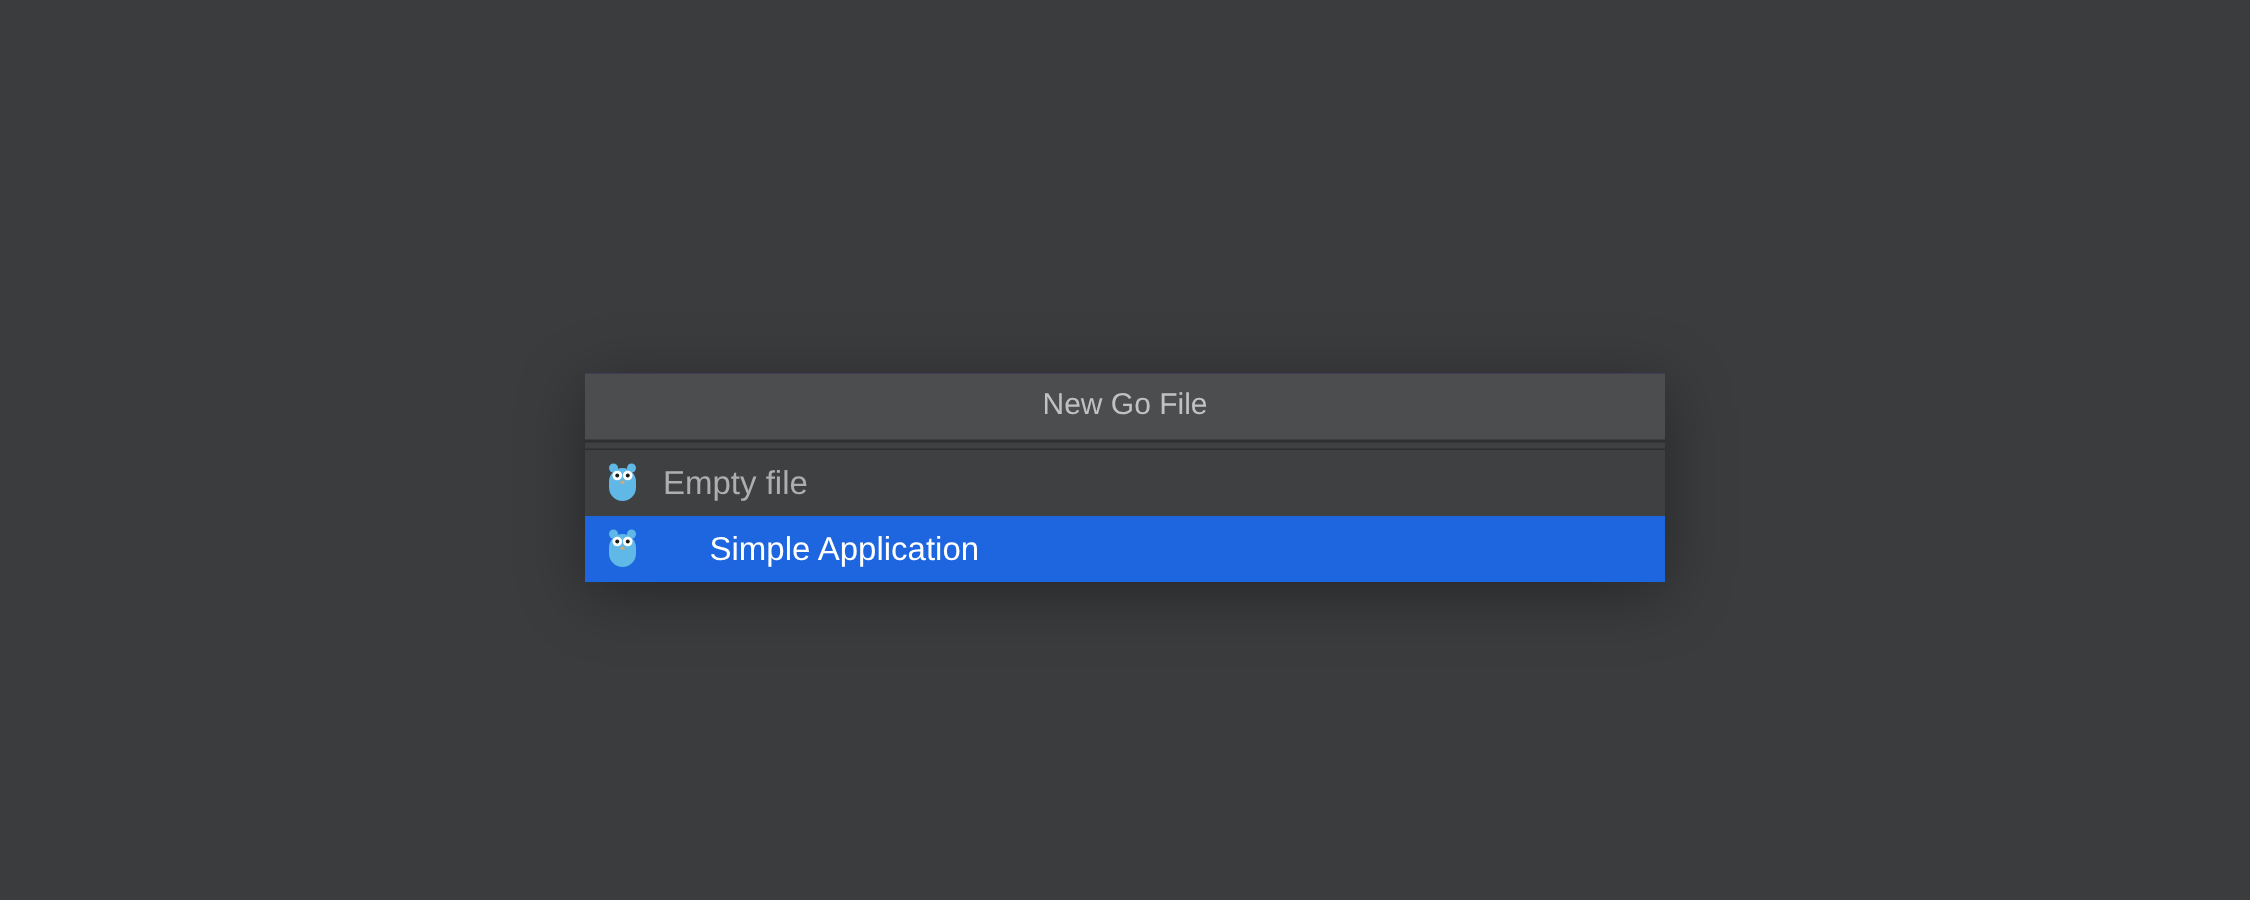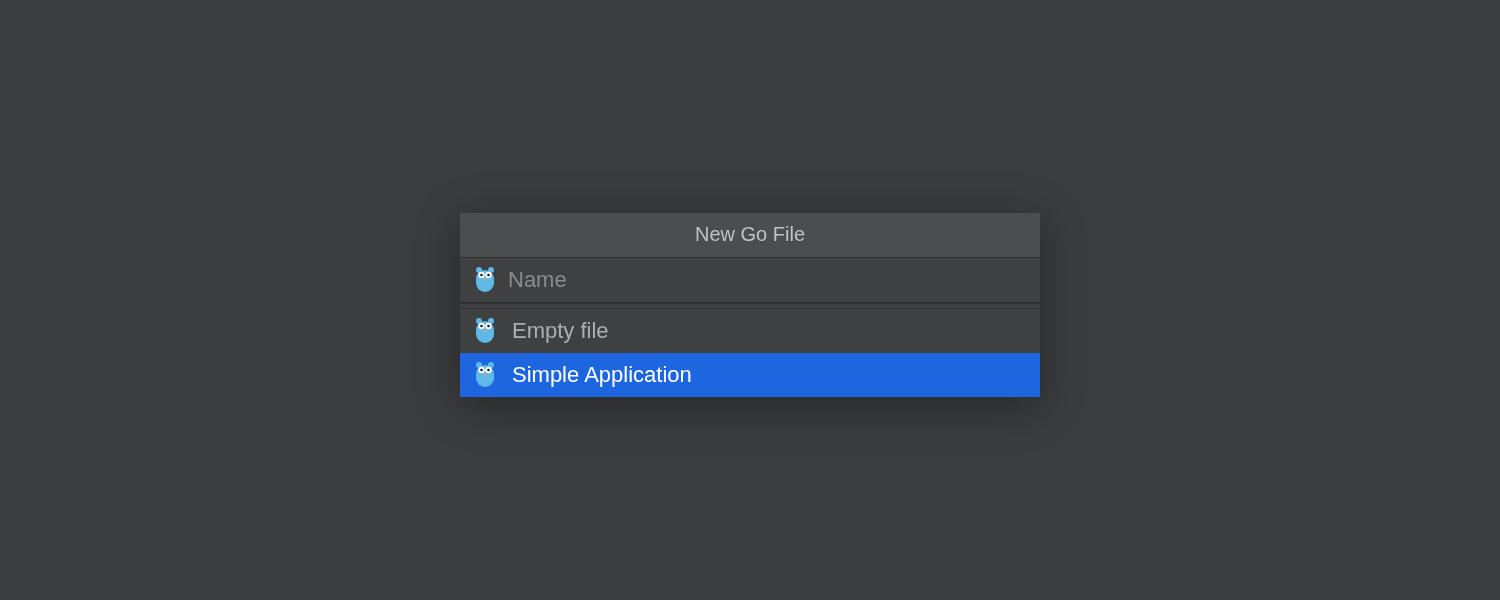--- a/index.html
+++ b/index.html
@@ -11,25 +11,25 @@
       width: 1500px;
       height: 600px;
       background: #3b3c3e;
       display: flex;
       align-items: center;
       justify-content: center;
       font-family: -apple-system, BlinkMacSystemFont, "Segoe UI", Helvetica, Arial, sans-serif;
       overflow: hidden;
     }
     .dialog {
-      width: 580px;
+      width: 720px;
       background: #4c1d95;
       box-shadow: 0 8px 40px rgba(0,0,0,0.35);
       position: relative;
-      top: 5px;
+      top: 18px;
     }
     .dialog-title {
       background: #4c4d4f;
       color: #c0c1c3;
       text-align: center;
       font-size: 20px;
       padding: 10px 0 11px 0;
       border-bottom: 1px solid #2e2f31;
       font-weight: 400;
     }
@@ -71,47 +71,33 @@
       font-size: 22px;
       cursor: pointer;
     }
     .option.unselected {
       background: #3f4042;
       color: #adaeb0;
     }
     .option.selected {
       background: #1e66e0;
       color: #ffffff;
+      gap: 31px;
     }
     .option-label {
       margin-left: 4px;
       text-align: center;
     }
   </style>
 </head>
 <body>
 
 <div class="dialog">
   <div class="dialog-title">New Go File</div>
 
-  <div class="input-row">
-    <span class="gopher-icon">
-      <svg viewBox="0 0 22 28" xmlns="http://www.w3.org/2000/svg">
-        <ellipse cx="5" cy="4" rx="3" ry="3" fill="#5fb8e6"></ellipse>
-        <ellipse cx="17" cy="4" rx="3" ry="3" fill="#5fb8e6"></ellipse>
-        <rect x="2" y="4" width="18" height="22" rx="9" fill="#5fb8e6"></rect>
-        <ellipse cx="7.5" cy="9" rx="3.2" ry="3.2" fill="#ffffff"></ellipse>
-        <ellipse cx="14.5" cy="9" rx="3.2" ry="3.2" fill="#ffffff"></ellipse>
-        <circle cx="7.5" cy="9" r="1.3" fill="#1a1a1a"></circle>
-        <circle cx="14.5" cy="9" r="1.3" fill="#1a1a1a"></circle>
-        <ellipse cx="11" cy="13.5" rx="1.5" ry="1" fill="#d9a86c"></ellipse>
-      </svg>
-    </span>
-    <input class="name-input" type="text" placeholder="Name" style="">
-  </div>
 
   <div class="separator"></div>
 
   <div class="option unselected">
     <span class="gopher-icon">
       <svg viewBox="0 0 22 28" xmlns="http://www.w3.org/2000/svg">
         <ellipse cx="5" cy="4" rx="3" ry="3" fill="#5fb8e6"></ellipse>
         <ellipse cx="17" cy="4" rx="3" ry="3" fill="#5fb8e6"></ellipse>
         <rect x="2" y="4" width="18" height="22" rx="9" fill="#5fb8e6"></rect>
         <ellipse cx="7.5" cy="9" rx="3.2" ry="3.2" fill="#ffffff"></ellipse>

